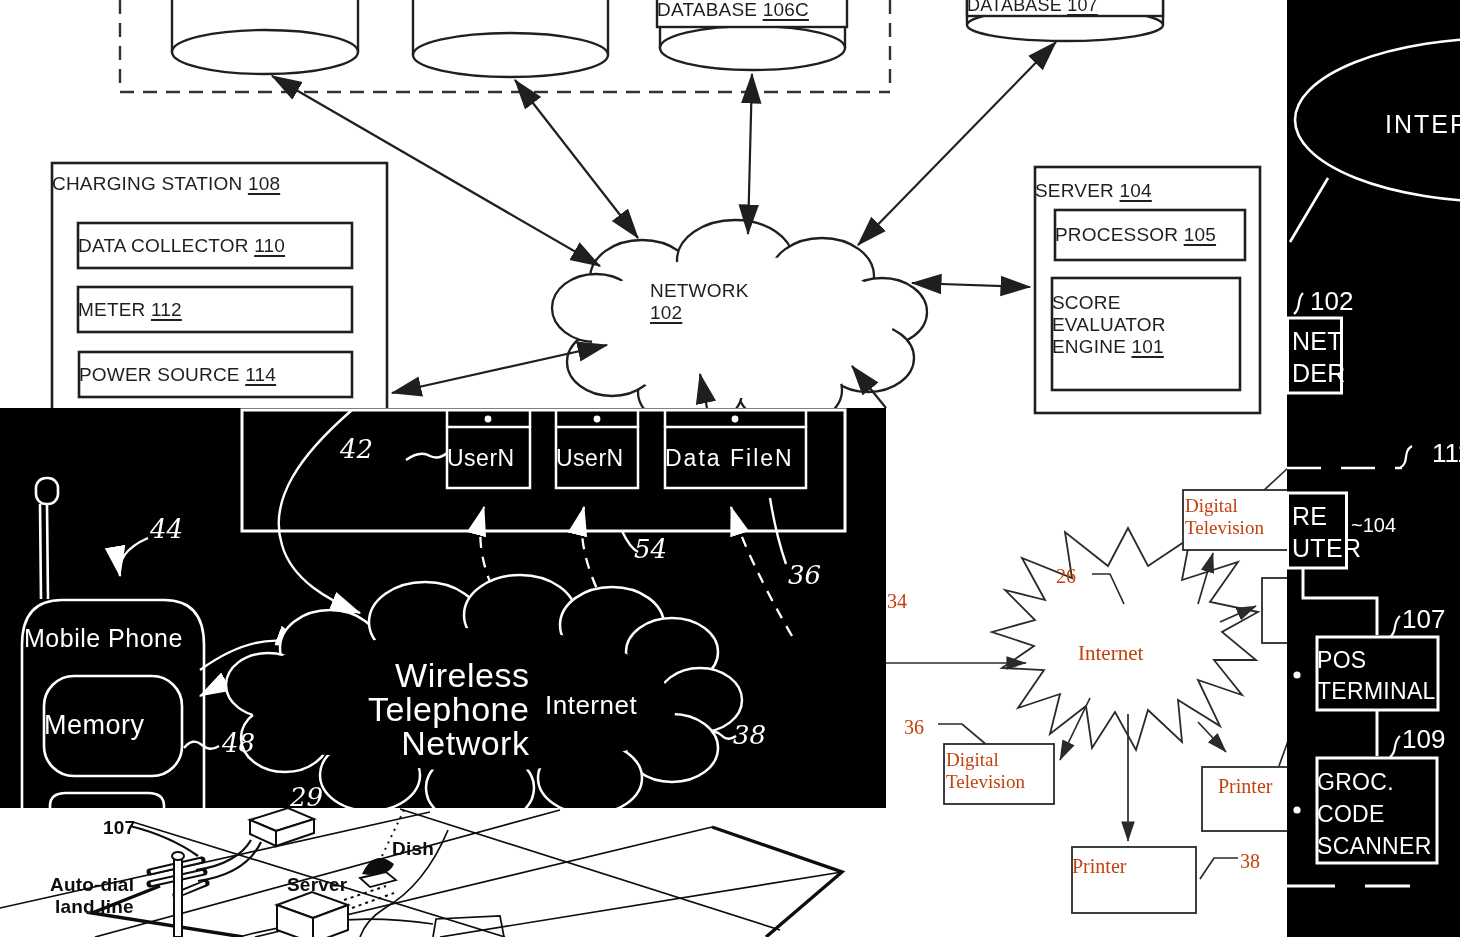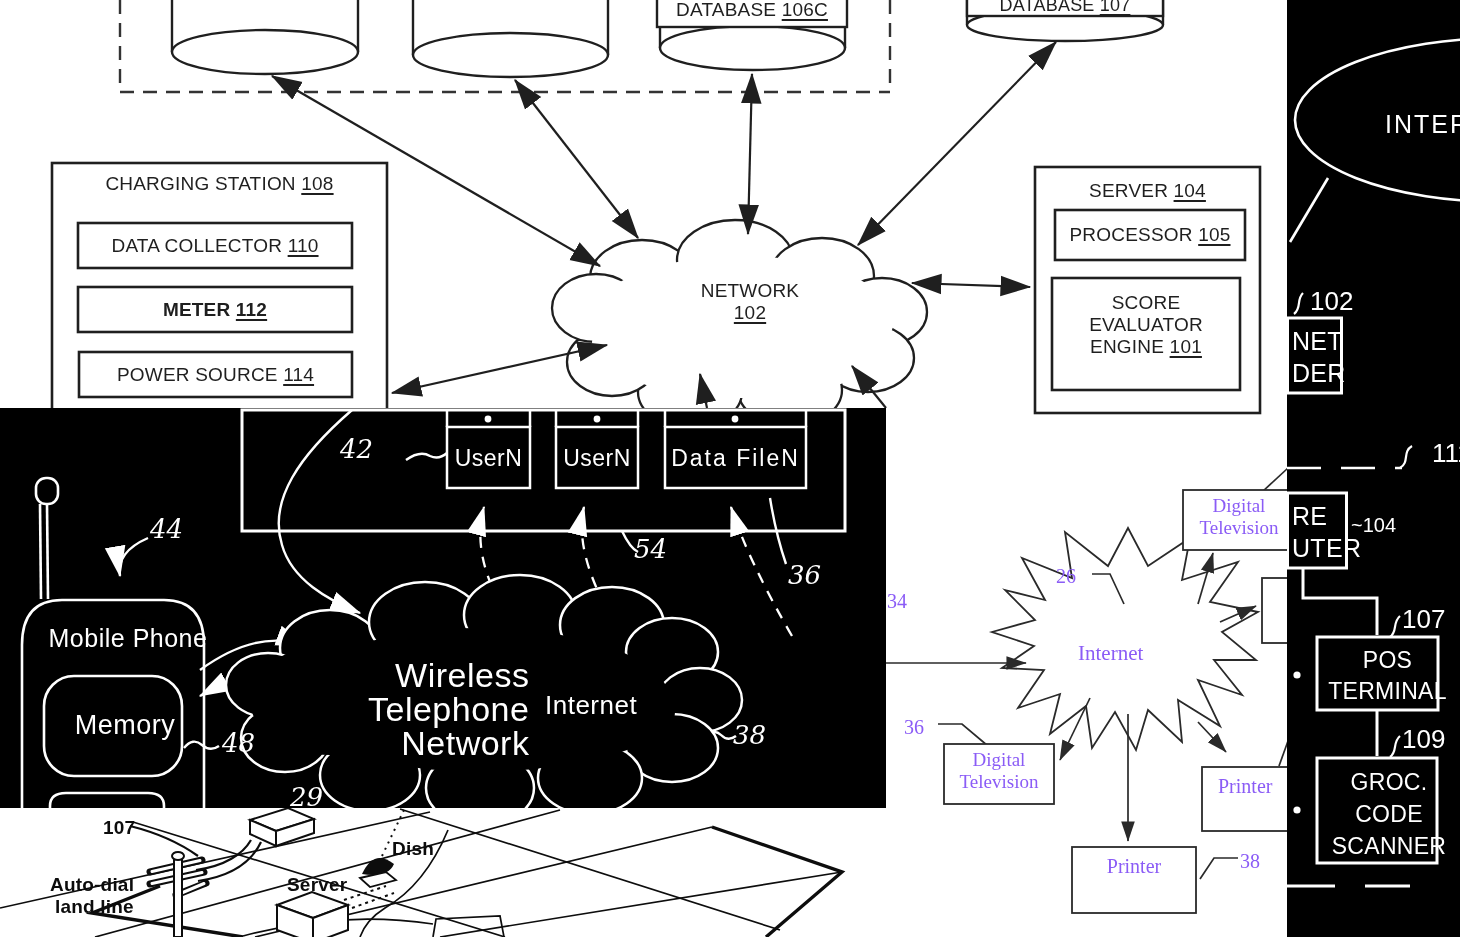--- a/index.html
+++ b/index.html
@@ -1,27 +1,27 @@
 <!DOCTYPE html>
 <html><head>
 <meta charset="utf-8">
 <style>
   html,body{margin:0;padding:0;background:#fff;}
   #stage{position:relative;width:1460px;height:937px;overflow:hidden;background:#fff;
          font-family:"Liberation Sans",sans-serif;}
   svg{display:block;}
   .abs{position:absolute;left:0;top:0;}
   .t{position:absolute;white-space:nowrap;line-height:1.15;}
-  .ctr{text-align:center;}
+  .ctr{}
   .f1{font:19px "Liberation Sans",sans-serif;color:#1f1f1f;letter-spacing:.2px;}
   .f1 .u,.u{text-decoration:underline;text-underline-offset:3px;text-decoration-thickness:2px;}
   .fm{font:23px "Liberation Sans",sans-serif;color:#fff;letter-spacing:.5px;}
   .fm2{font:25px "Liberation Sans",sans-serif;color:#fff;letter-spacing:.5px;}
   .hand{font:italic 26px "DejaVu Serif",serif;color:#fff;}
-  .fh{font:20px "Liberation Serif",serif;color:#8b5cf6;}
+  .fh{font:20px "Liberation Serif",serif;color:#c2410c;}
   .fi{font:600 19px "Liberation Sans",sans-serif;color:#0c0c0c;letter-spacing:.2px;}
   .fs{font:23px "Liberation Sans",sans-serif;color:#fff;letter-spacing:.3px;}
   .fsn{font:26px "Liberation Sans",sans-serif;color:#fff;}
   #black-mid{position:absolute;left:0;top:408px;width:886px;height:400px;background:#000;overflow:hidden;}
   #black-right{position:absolute;left:1287px;top:0;width:173px;height:937px;background:#000;overflow:hidden;}
 </style>
 </head>
 <body>
 
 <div id="stage">
@@ -185,21 +185,21 @@
         <polygon points="348,905 348,930 313,943 313,918"></polygon>
       </g>
     </g>
   </svg>
 
   <div class="t f1 ctr" style="left:657px;top:-1px;width:190px;"><span>DATABASE</span>&nbsp;<span class="u">106C</span></div>
   <div class="t f1 ctr" style="left:967px;top:-5px;width:196px;font-size:18px;"><span>DATABASE</span>&nbsp;<span class="u">107</span></div>
 
   <div class="t f1 ctr" style="left:52px;top:173px;width:335px;"><span>CHARGING STATION</span>&nbsp;<span class="u">108</span></div>
   <div class="t f1 ctr" style="left:78px;top:235px;width:274px;"><span>DATA COLLECTOR</span>&nbsp;<span class="u">110</span></div>
-  <div class="t f1 ctr" style="left:78px;top:299px;width:274px;font-weight:bold;"><span>METER</span>&nbsp;<span class="u">112</span></div>
+  <div class="t f1 ctr" style="left:78px;top:299px;width:274px;"><span>METER</span>&nbsp;<span class="u">112</span></div>
   <div class="t f1 ctr" style="left:79px;top:364px;width:273px;"><span>POWER SOURCE</span>&nbsp;<span class="u">114</span></div>
 
   <div class="t f1 ctr" style="left:650px;top:280px;width:200px;"><span>NETWORK</span><br><span class="u">102</span></div>
 
   <div class="t f1 ctr" style="left:1035px;top:180px;width:225px;"><span>SERVER</span>&nbsp;<span class="u">104</span></div>
   <div class="t f1 ctr" style="left:1055px;top:224px;width:190px;"><span>PROCESSOR</span>&nbsp;<span class="u">105</span></div>
   <div class="t f1 ctr" style="left:1052px;top:292px;width:188px;"><span>SCORE</span><br><span>EVALUATOR</span><br><span>ENGINE</span>&nbsp;<span class="u">101</span></div>
 
   <div class="t fh" style="left:887px;top:590px;"><span>34</span></div>
   <div class="t fh" style="left:1056px;top:565px;"><span>26</span></div>

